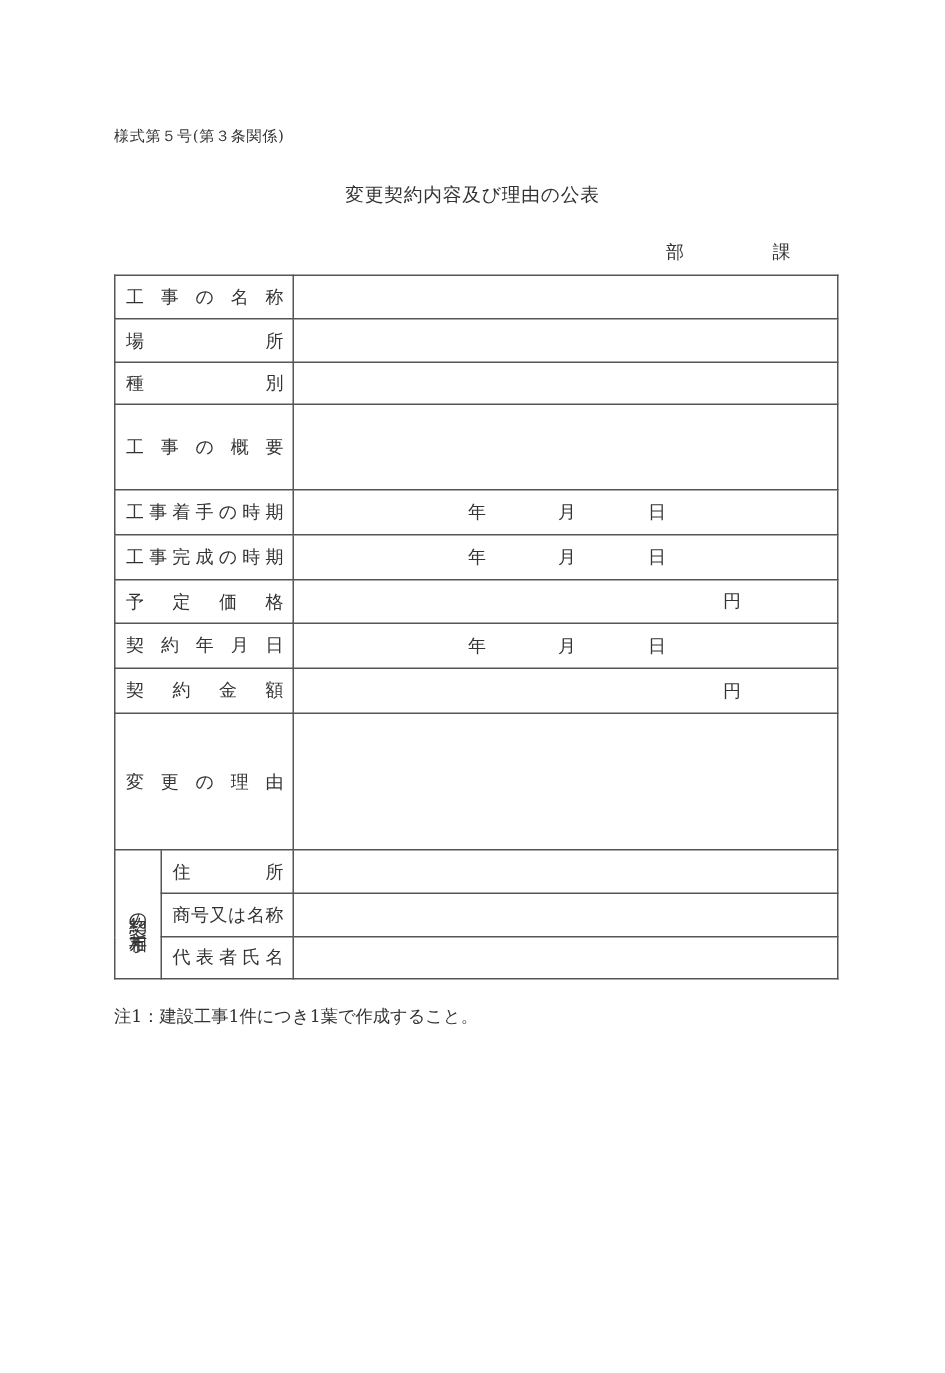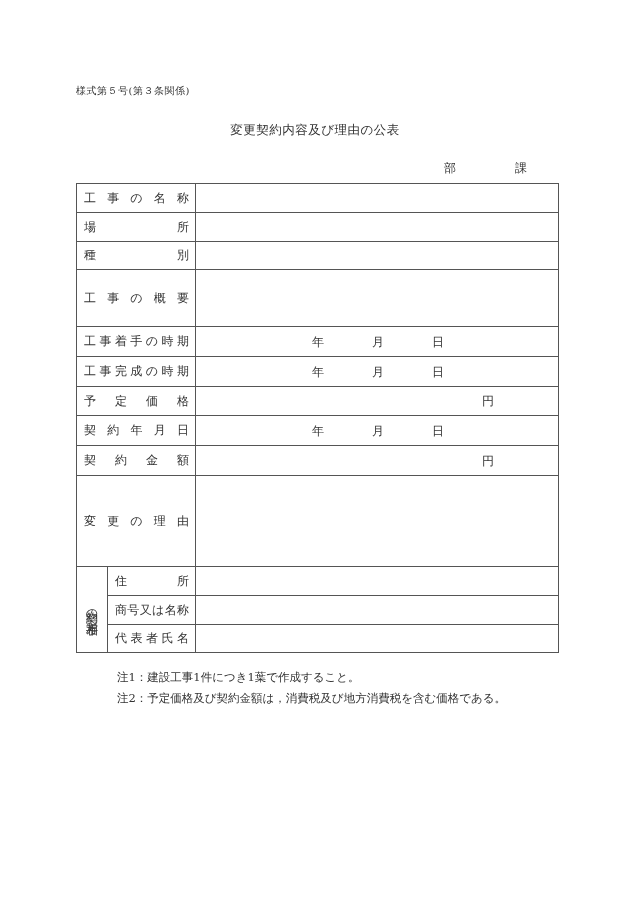--- a/index.html
+++ b/index.html
@@ -35,21 +35,21 @@
     display: flex; justify-content: space-between; width: 100%;
   }
   .spread span { display: inline-block; }
   .vertical-label {
     writing-mode: vertical-rl; text-orientation: upright;
     margin: 0 auto; line-height: 1; font-size: 12px; letter-spacing: -1px;
   }
   .ymd { position: relative; height: 100%; }
   .ymd span { position: absolute; top: 50%; transform: translateY(-50%); }
   .notes {
-    position: absolute; left: 76px; top: 667px; font-size: 11.5px; line-height: 21px; margin-left: 41px;
+    position: absolute; left: 76px; top: 667px; font-size: 11.5px; line-height: 21px;
   }
   td.value { background: #ffffff; }
 </style>
 </head>
 <body>
 
 <div class="form-number">様式第５号(第３条関係)</div>
 <div class="doc-title">変更契約内容及び理由の公表</div>
 <div class="dept bu">部</div>
 <div class="dept ka">課</div>
@@ -238,14 +238,13 @@
             <span>名</span>
           </div>
         </td>
         <td class="value"></td>
       </tr>
     </tbody>
 </table>
 
 <div class="notes">
   <div>注1：建設工事1件につき1葉で作成すること。</div>
-  <div>注2：予定価格及び契約金額は，消費税及び地方消費税を含む価格である。</div>
 </div>
 
 </body></html>

